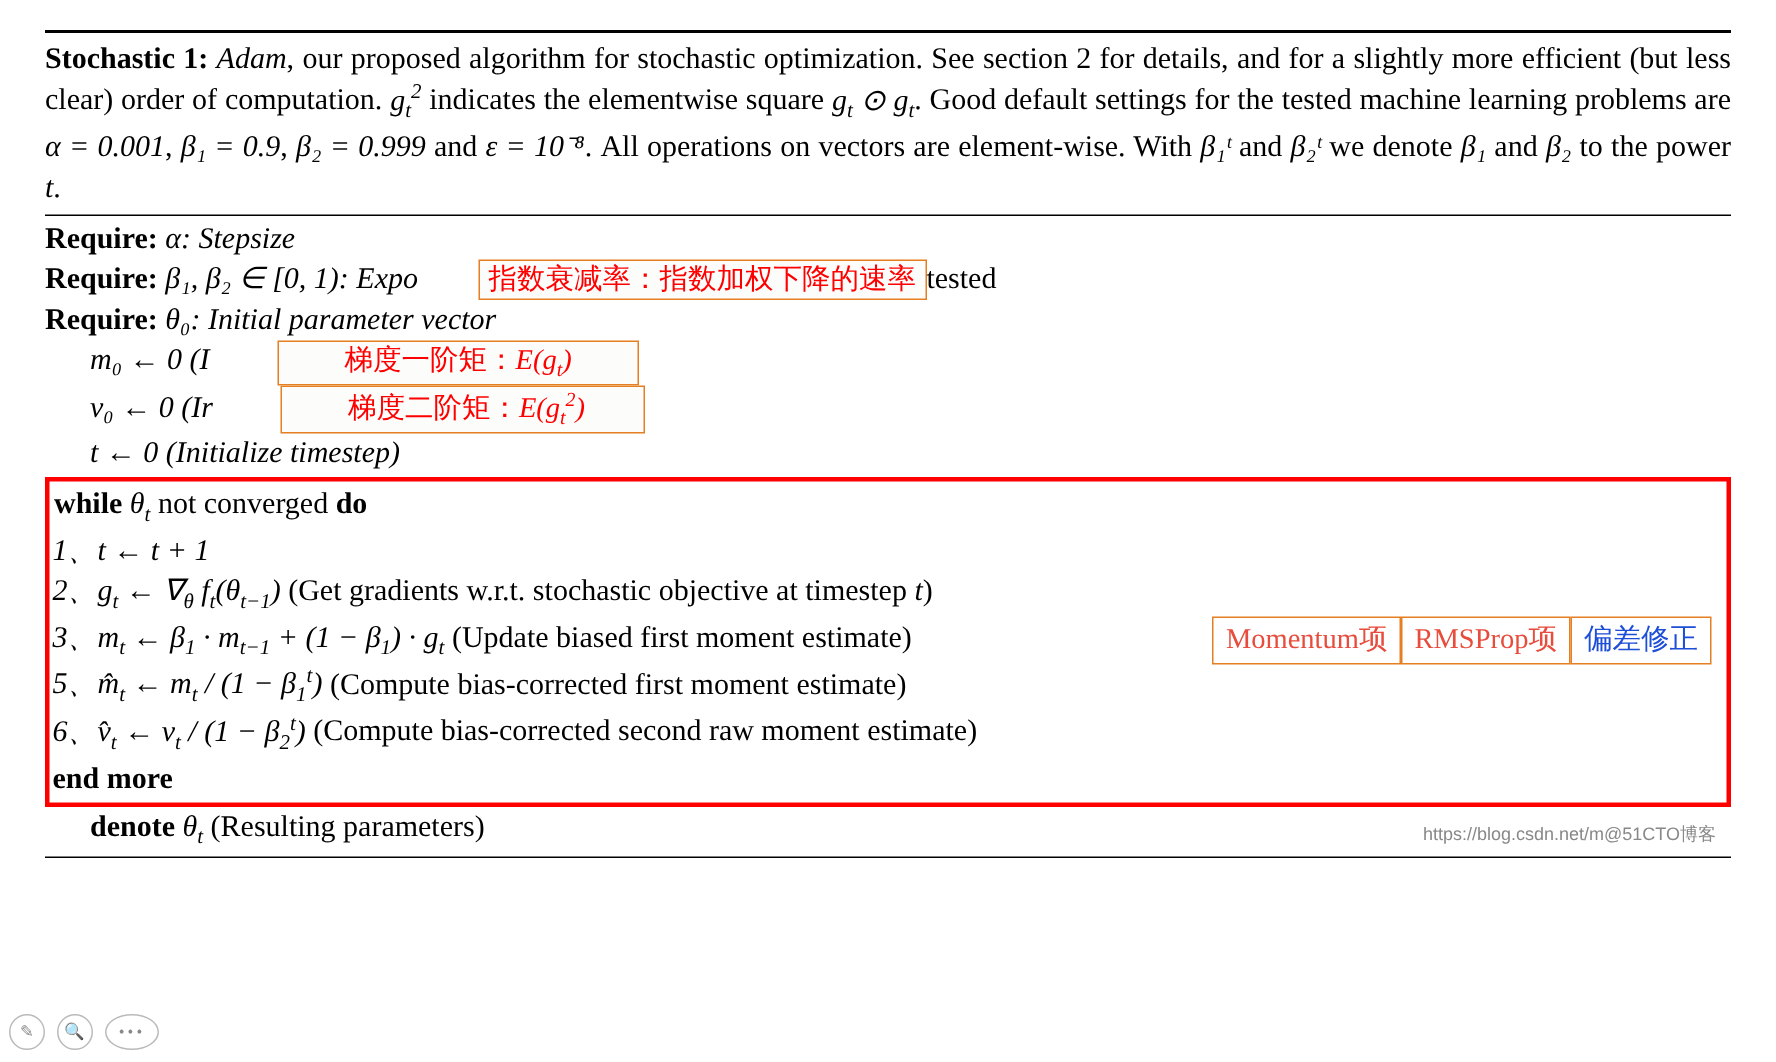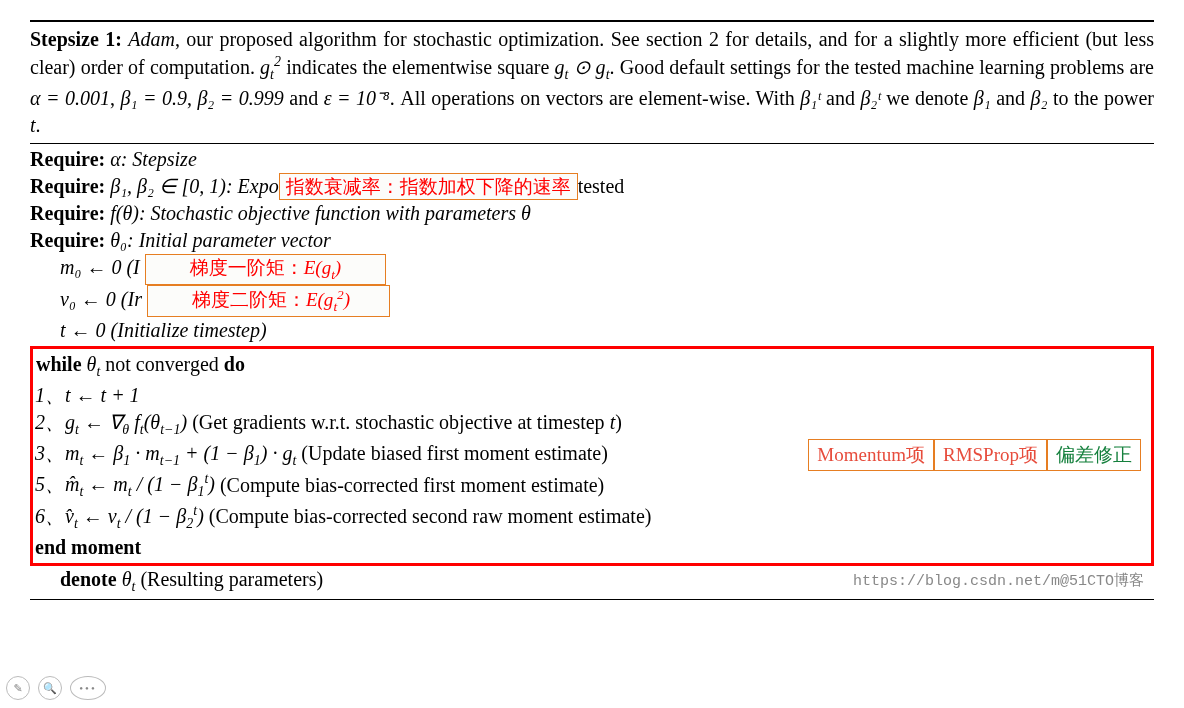--- a/index.html
+++ b/index.html
@@ -50,48 +50,49 @@
   .red-box {
     display: inline-block;
     border: 1.5px solid #e67e22;
     background: #fcfcfa;
     color: red;
     font-family: "SimSun", "Songti SC", serif;
     padding: 0 6px;
     font-style: normal;
     font-size: 19px;
     white-space: nowrap;
+    margin-left: 40px;
   }
   .orange-label {
     border: 1.5px solid #e67e22;
     padding: 2px 8px;
     display: inline-block;
     font-family: "SimSun", "Songti SC", serif;
     font-size: 19px;
     white-space: nowrap;
     margin-bottom: 2px;
   }
   .right-labels {
     position: absolute;
     right: 10px;
     top: 90px;
     display: flex;
     flex-direction: row;
     align-items: stretch;
   }
   .right-labels .c1 { color: #e74c3c; }
   .right-labels .c2 { color: #e74c3c; }
-  .right-labels .c3 { color: #15803d; }
+  .right-labels .c3 { color: #1d4ed8; }
   .watermark {
     position: absolute;
     right: 10px;
     bottom: 4px;
-    font-size: 15px;
+    font-size: 12px;
     color: #888;
-    font-family: Liberation Mono, monospace;
+    font-family: Liberation Sans, sans-serif;
   }
   .footer-icons {
     position: fixed;
     left: 6px;
     bottom: 8px;
     display: flex;
     gap: 8px;
     align-items: center;
   }
   .footer-icons .ico {
@@ -107,42 +108,41 @@
     background: #fff;
   }
   .dots { border: none; letter-spacing: 2px; background: #f2f2f2; border-radius: 10px; padding: 0 6px; height: 18px; width: auto;}
 </style>
 </head>
 <body>
 
 <div class="algo-box">
 
   <div class="title-block">
-    <strong>Stepsize 1:</strong>
+    <strong>Stochastic 1:</strong>
     <em>Adam</em><span>, our proposed algorithm for stochastic optimization. See section 2 for details, and for a slightly more efficient (but less clear) order of computation. </span><span class="math">g<span class="sub">t</span><span class="sup">2</span></span><span> indicates the elementwise square </span><span class="math">g<span class="sub">t</span> ⊙ g<span class="sub">t</span></span><span>. Good default settings for the tested machine learning problems are </span><span class="math">α = 0.001</span><span>, </span><span class="math">β₁ = 0.9</span><span>, </span><span class="math">β₂ = 0.999</span><span> and </span><span class="math">ε = 10⁻⁸</span><span>. All operations on vectors are element-wise. With </span><span class="math">β₁ᵗ</span><span> and </span><span class="math">β₂ᵗ</span><span> we denote </span><span class="math">β₁</span><span> and </span><span class="math">β₂</span><span> to the power </span><span class="math">t</span><span>.</span>
   </div>
 
   <div class="require-block">
     <p class="req-line"><strong>Require:</strong> <span class="math">α: Stepsize</span></p>
     <p class="req-line"><strong>Require:</strong> <span class="math">β₁, β₂ ∈ [0, 1): Expo</span><span class="red-box">指数衰减率：指数加权下降的速率</span><span>tested</span></p>
-    <p class="req-line"><strong>Require:</strong> <span class="math">f(θ): Stochastic objective function with parameters θ</span></p>
     <p class="req-line"><strong>Require:</strong> <span class="math">θ₀: Initial parameter vector</span></p>
 
     <p class="req-line indent"><span class="math">m₀ ← 0 (I</span> <span class="red-box">&nbsp;&nbsp;&nbsp;&nbsp;&nbsp;&nbsp;&nbsp;&nbsp;梯度一阶矩：<i>E(g<span class="sub">t</span>)</i>&nbsp;&nbsp;&nbsp;&nbsp;&nbsp;&nbsp;&nbsp;&nbsp;</span></p>
     <p class="req-line indent"><span class="math">v₀ ← 0 (Ir</span> <span class="red-box">&nbsp;&nbsp;&nbsp;&nbsp;&nbsp;&nbsp;&nbsp;&nbsp;梯度二阶矩：<i>E(g<span class="sub">t</span><span class="sup">2</span>)</i>&nbsp;&nbsp;&nbsp;&nbsp;&nbsp;&nbsp;&nbsp;</span></p>
     <p class="req-line indent"><span class="math">t ← 0 (Initialize timestep)</span></p>
 
     <div class="while-block">
       <p class="line indent" style="margin-left:1px"><strong>while </strong><span class="math"><i>θ<span class="sub">t</span></i></span><span> not converged </span><strong>do</strong></p>
       <p class="line"><span class="math">1、<i>t</i> ← <i>t</i> + 1</span></p>
       <p class="line"><span class="math">2、<i>g<span class="sub">t</span></i> ← ∇<span class="sub">θ</span> <i>f<span class="sub">t</span></i>(<i>θ<span class="sub">t−1</span></i>)</span> (Get gradients w.r.t. stochastic objective at timestep <i>t</i>)</p>
       <p class="line"><span class="math">3、<i>m<span class="sub">t</span></i> ← <i>β</i><span class="sub">1</span> · <i>m<span class="sub">t−1</span></i> + (1 − <i>β</i><span class="sub">1</span>) · <i>g<span class="sub">t</span></i></span> (Update biased first moment estimate)</p>
       <p class="line"><span class="math">5、<i>m̂<span class="sub">t</span></i> ← <i>m<span class="sub">t</span></i> / (1 − <i>β</i><span class="sub">1</span><span class="sup">t</span>)</span> (Compute bias-corrected first moment estimate)</p>
       <p class="line"><span class="math">6、<i>v̂<span class="sub">t</span></i> ← <i>v<span class="sub">t</span></i> / (1 − <i>β</i><span class="sub">2</span><span class="sup">t</span>)</span> (Compute bias-corrected second raw moment estimate)</p>
-      <p class="line" style="margin-left:0"><strong>end moment</strong></p>
+      <p class="line" style="margin-left:0"><strong>end more</strong></p>
 
       <div class="right-labels">
         <span class="orange-label c1">Momentum项</span>
         <span class="orange-label c2">RMSProp项</span>
         <span class="orange-label c3">偏差修正</span>
       </div>
     </div>
     <p class="req-line indent" style="position:relative"><strong>denote  </strong><span class="math"><i>θ<span class="sub">t</span></i></span><span> (Resulting parameters)</span>
       <span class="watermark">https://blog.csdn.net/m@51CTO博客</span>
     </p>

